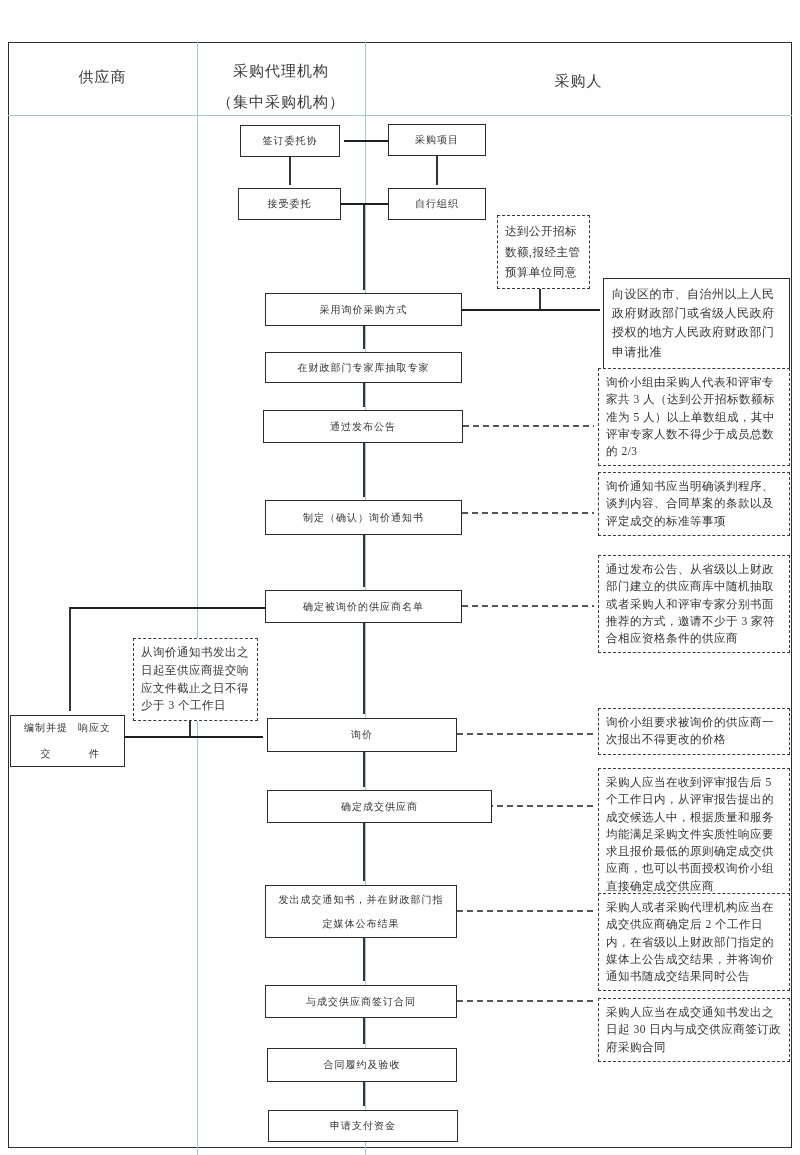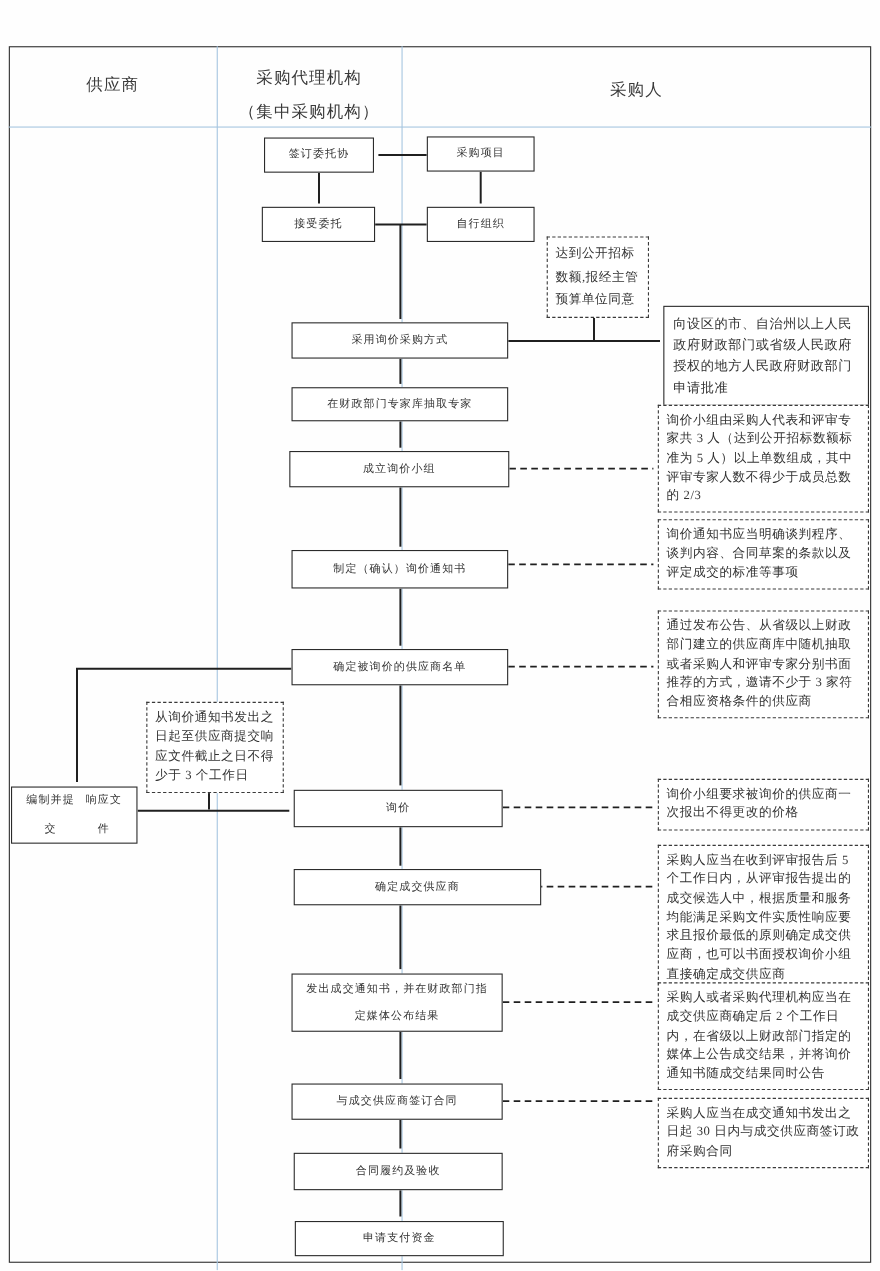--- a/index.html
+++ b/index.html
@@ -96,21 +96,21 @@
       <path class="dashwire" d="M457,1001 H594" marker-end="url(#ah)"></path>
     </g>
   </svg>
 
   <div class="node" style="left:240px;top:125px;width:100px;height:32px;">签订委托协</div>
   <div class="node" style="left:388px;top:124px;width:98px;height:32px;">采购项目</div>
   <div class="node" style="left:238px;top:188px;width:103px;height:32px;">接受委托</div>
   <div class="node" style="left:388px;top:188px;width:98px;height:32px;">自行组织</div>
   <div class="node" style="left:265px;top:293px;width:197px;height:33px;">采用询价采购方式</div>
   <div class="node" style="left:265px;top:352px;width:197px;height:31px;">在财政部门专家库抽取专家</div>
-  <div class="node" style="left:263px;top:410px;width:200px;height:33px;">成立询价小组</div>
+  <div class="node" style="left:263px;top:410px;width:200px;height:33px;">通过发布公告</div>
   <div class="node" style="left:265px;top:500px;width:197px;height:35px;">制定（确认）询价通知书</div>
   <div class="node" style="left:265px;top:590px;width:197px;height:33px;">确定被询价的供应商名单</div>
   <div class="node multiline" style="left:10px;top:715px;width:115px;height:52px;">
     <div>编制并提交</div>
     <div>响应文件</div>
   </div>
   <div class="node" style="left:267px;top:718px;width:190px;height:34px;">询价</div>
   <div class="node" style="left:267px;top:790px;width:225px;height:33px;">确定成交供应商</div>
   <div class="node" style="left:265px;top:885px;width:192px;height:53px;line-height:24px;">发出成交通知书，并在财政部门指定媒体公布结果</div>
   <div class="node" style="left:265px;top:985px;width:192px;height:33px;">与成交供应商签订合同</div>

